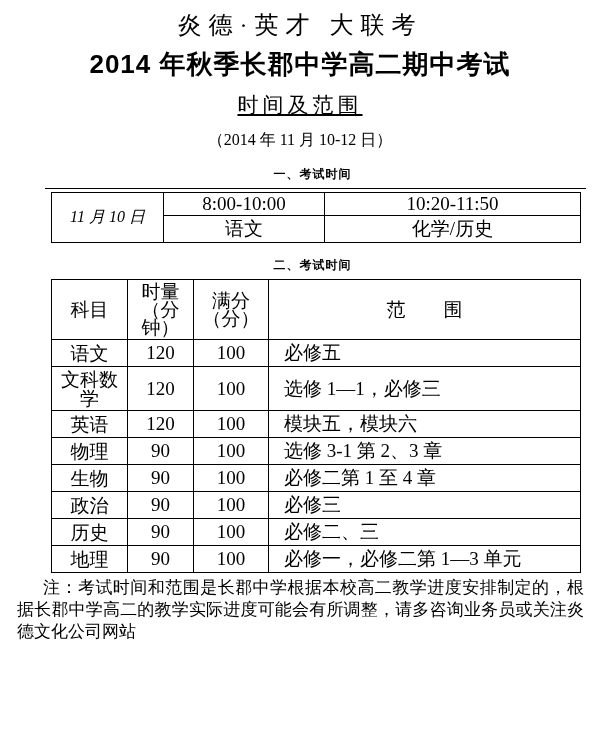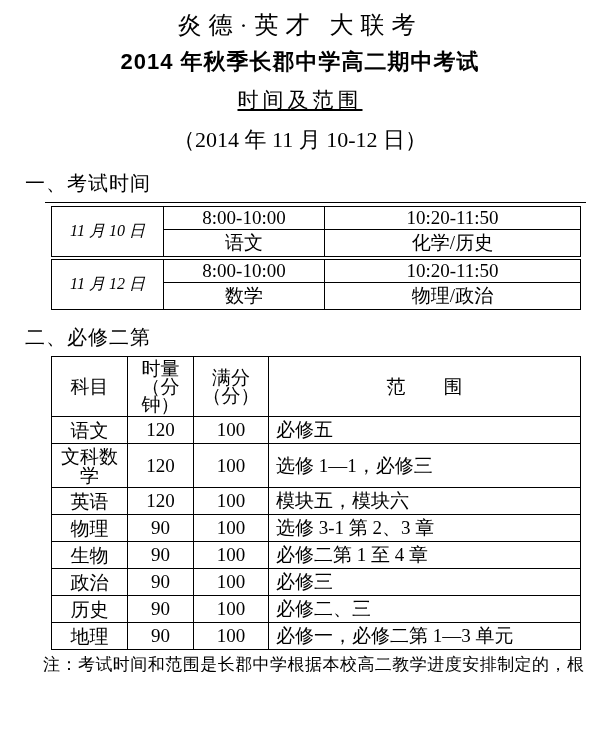--- a/index.html
+++ b/index.html
@@ -2,47 +2,47 @@
 <html><head>
 <meta charset="utf-8">
 <style>
   * { margin:0; padding:0; box-sizing:border-box; }
   html,body { width:600px; height:750px; background:#ffffff; color:#000;
               font-family:"Liberation Serif","DejaVu Serif",serif; }
   .page { width:600px; height:672px; padding-top:9px; overflow:hidden; }
 
   .brand-title { text-align:center; font-size:24px; letter-spacing:7px;
                  font-family:"Liberation Serif","DejaVu Serif",serif; }
-  .main-title  { text-align:center; font-size:22px; font-weight:bold; margin-top:6px;
+  .main-title  { text-align:center; font-size:26px; font-weight:bold; margin-top:6px;
                  font-family:"Liberation Sans","DejaVu Sans",sans-serif; letter-spacing:1px; }
   .subtitle    { text-align:center; font-size:21px; margin-top:9px; letter-spacing:4px;text-decoration:underline; }
-  .date-line   { text-align:center; font-size:22px; margin-top:11px; }
+  .date-line   { text-align:center; font-size:16px; margin-top:11px; }
 
-  .section-heading { font-size:20px; font-weight:normal; margin:14px 0 5px 25px;
-                     font-family:"Liberation Sans","DejaVu Sans",sans-serif; letter-spacing:1px; }
+  .section-heading { font-size:12px; font-weight:bold; margin:14px 0 5px 25px;
+                     font-family:"Liberation Sans","DejaVu Sans",sans-serif; letter-spacing:1px;text-align:center; }
   .section-heading.first { margin-top:15px; }
 
   .rule-above-table { margin-left:45px; width:541px; border-top:1px solid #000;
                       margin-bottom:3px; }
 
   table { border-collapse:collapse; table-layout:fixed; width:530px; margin-left:51px; }
   td { border:1px solid #000; text-align:center; font-size:19px; overflow:hidden; }
 
   
   .time-block { margin-bottom:2px; }
   .time-block td { height:20px; }
   .time-block .date-cell { font-size:16px;font-style:italic; }
 
   
   .scope-table td { padding:0 2px; }
   .scope-table .hdr td { height:60px; white-space:pre-line; line-height:18px; }
   .scope-table .row-s td { height:21px; }
   .scope-table .row-t td { height:44px; }
   .scope-table .subject-col { padding:0 6px; line-height:19px; }
-  .scope-table .scope-col { text-align:left; padding-left:7px; }
+  .scope-table .scope-col { text-align:left; padding-left:15px; }
 
   .note { margin:4px 16px 0 17px; font-size:17px; line-height:22px;
           text-indent:26px; text-align:justify;
           font-family:"Liberation Sans","DejaVu Sans",sans-serif; }
 </style>
 </head>
 <body>
 
 <div class="page">
 
@@ -68,40 +68,22 @@
       <td>10:20-11:50</td>
     </tr>
     <tr>
       <td>语文</td>
       <td>化学/历史</td>
     </tr>
   </tbody>
     </table>
 
 
-  <table class="time-block">
-    <colgroup>
-        <col style="width:112px">
-        <col style="width:161px">
-        <col>
-      </colgroup>
-    <tbody>
-        <tr>
-      <td rowspan="2" class="date-cell">11 月 12 日</td>
-      <td>8:00-10:00</td>
-      <td>10:20-11:50</td>
-    </tr>
-    <tr>
-      <td>数学</td>
-      <td>物理/政治</td>
-    </tr>
-  </tbody>
-    </table>
 
-  <div class="section-heading">二、必修二第</div>
+  <div class="section-heading">二、考试时间</div>
 
   <table class="scope-table">
     <colgroup>
         <col style="width:76px">
         <col style="width:66px">
         <col style="width:75px">
         <col>
       </colgroup>
     <tbody>
         <tr class="hdr">

